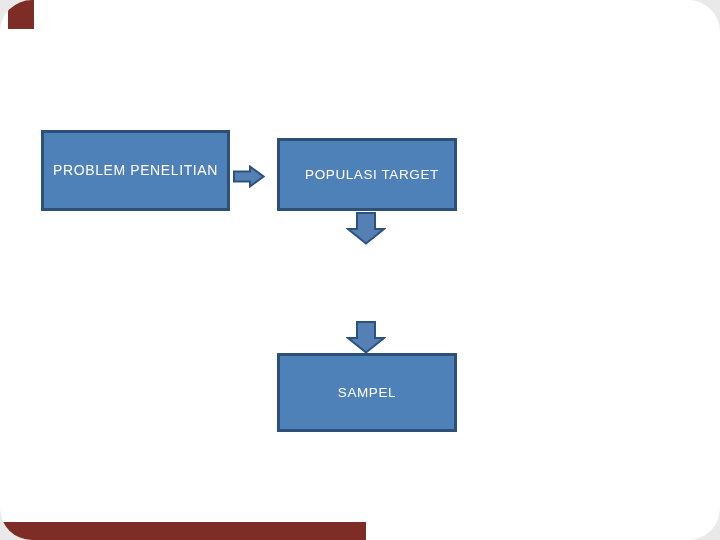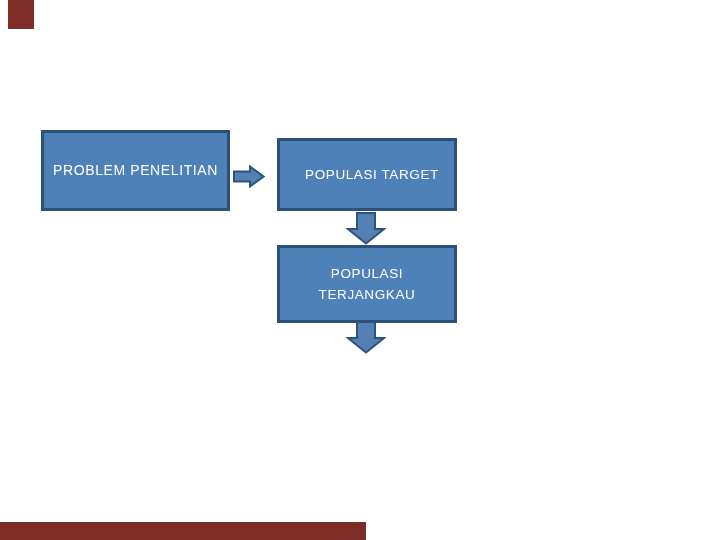--- a/index.html
+++ b/index.html
@@ -15,20 +15,21 @@
   body{
     font-family:"Liberation Sans", sans-serif;
     background:#e9e9e9;
   }
   .slide{
     position:relative;
     width:720px;
     height:540px;
     background:var(--background);
     overflow:hidden;
+    border-radius:32px;
   }
   .accent-bar{
     position:absolute;
     background:var(--accent-red);
   }
   .accent-bar.top{
     left:8px; top:0; width:26px; height:29px;
   }
   .accent-bar.bottom{
     left:0; top:522px; width:366px; height:18px;
@@ -85,25 +86,24 @@
   </svg>
 
   <div class="node node-populasi-target">
     <span class="node-label">POPULASI TARGET</span>
   </div>
 
   <svg class="arrow arrow-down arrow-down-1" width="40" height="33" viewBox="0 0 40 33" aria-hidden="true">
     <polygon points="11,1 29,1 29,17 38,17 20,31.5 2,17 11,17"></polygon>
   </svg>
 
-  <div class="node node-populasi-terjangkau">
-    <span class="node-label">POPULASI</span>
-    <span class="node-label">TERJANGKAU</span>
-  </div>
 
   <svg class="arrow arrow-down arrow-down-2" width="40" height="33" viewBox="0 0 40 33" aria-hidden="true">
     <polygon points="11,1 29,1 29,17 38,17 20,31.5 2,17 11,17"></polygon>
   </svg>
 
+  <div class="node node-sampel">
+    <span class="node-label">SAMPEL</span>
+  </div>
 
   <div class="accent-bar bottom"></div>
 
 </div>
 
 </body></html>

